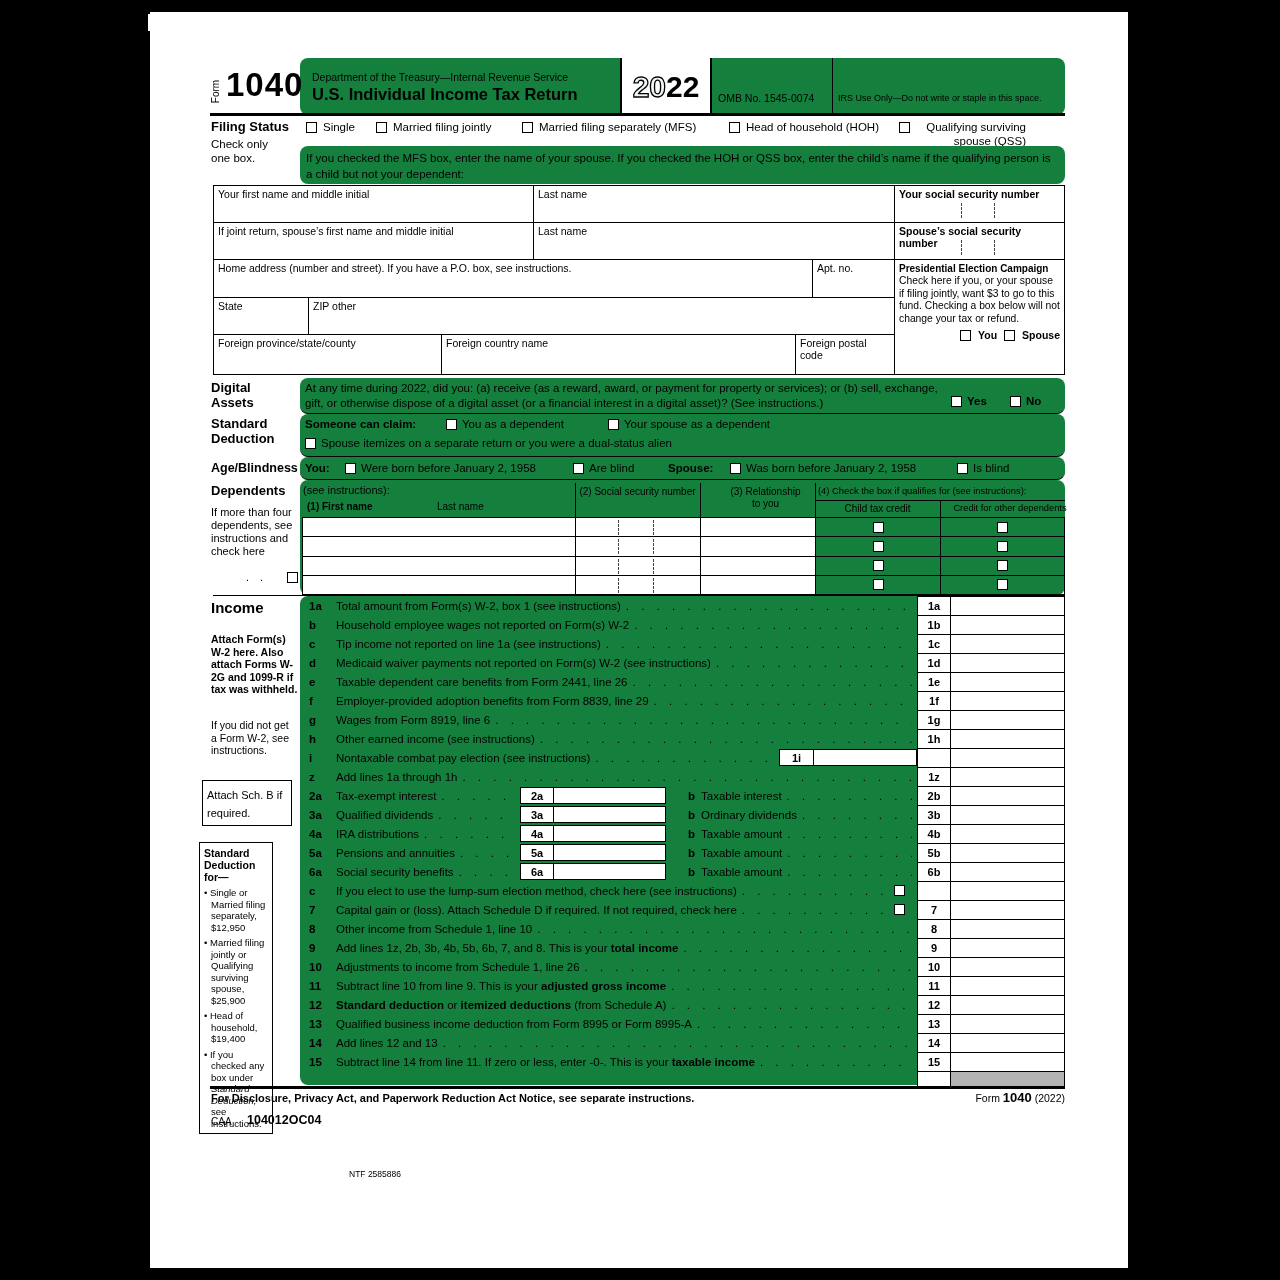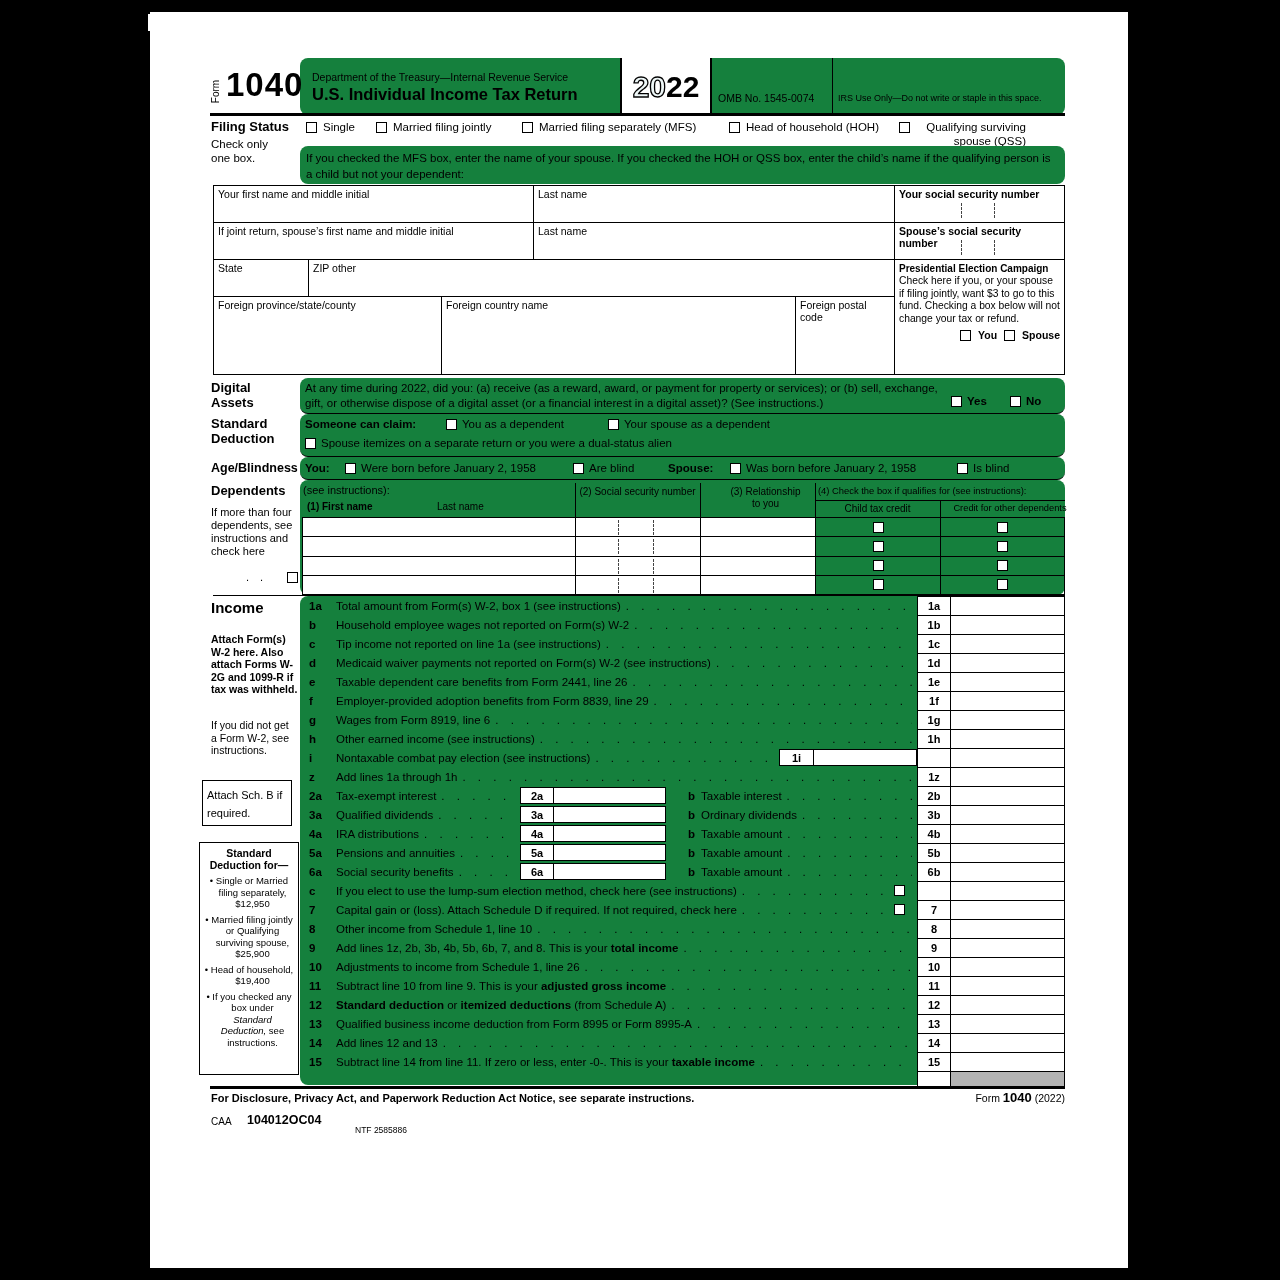--- a/index.html
+++ b/index.html
@@ -113,20 +113,28 @@
         </div>
     </div>
     <div class="grow" style="height:37px;">
       <div class="gcell" style="flex:0 0 320px;">
           <span class="lab">If joint return, spouse’s first name and middle initial</span>
         </div>
       <div class="gcell last" style="flex:1;">
           <span class="lab">Last name</span>
         </div>
     </div>
+    <div class="grow" style="height:38px;">
+      <div class="gcell" style="flex:0 0 599px;">
+          <span class="lab">Home address (number and street). If you have a P.O. box, see instructions.</span>
+        </div>
+      <div class="gcell last" style="flex:1;">
+          <span class="lab">Apt. no.</span>
+        </div>
+    </div>
     <div class="grow" style="height:37px;">
       <div class="gcell" style="flex:0 0 95px;">
           <span class="lab">State</span>
         </div>
       <div class="gcell last" style="flex:1;">
           <span class="lab">ZIP other</span>
         </div>
     </div>
     <div class="grow" style="flex:1;">
       <div class="gcell" style="flex:0 0 228px;">
@@ -273,21 +281,21 @@
   <span class="abs cb" style="left:287px;top:572px;"></span>
   <div class="hr" style="left:213px;top:595px;width:852px;"></div>
 
   <div class="abs cyan" style="left:300px;top:596px;width:765px;height:489px;"></div>
   <span class="abs b" style="left:211px;top:599px;font-size:15px;">Income</span>
   <span class="abs b" style="left:211px;top:633px;width:88px;font-size:10.5px;line-height:12.5px;">Attach Form(s) W-2 here. Also attach Forms W-2G and 1099-R if tax was withheld.</span>
   <span class="abs" style="left:211px;top:719px;width:84px;font-size:10.5px;line-height:12.5px;">If you did not get a Form W-2, see instructions.</span>
   <div class="abs mbox" style="left:202px;top:780px;width:90px;">
     <span style="font-size:11px;line-height:13px;">Attach Sch. B if required.</span>
   </div>
-  <div class="abs mbox" style="left:199px;top:842px;width:100px;min-height:233px;text-align:center;">
+  <div class="abs mbox" style="left:199px;top:842px;width:74px;min-height:233px;">
     <span class="b" style="display:block;font-size:10.5px;line-height:12px;">Standard Deduction for—</span>
     <div class="bullets">
       <p>• Single or Married filing separately, $12,950</p>
       <p>• Married filing jointly or Qualifying surviving spouse, $25,900</p>
       <p>• Head of household, $19,400</p>
       <p><span>• If you checked any box under </span><span class="i">Standard Deduction,</span><span> see instructions.</span></p>
     </div>
   </div>
 
   <div id="inc-left">
@@ -567,14 +575,14 @@
         <div class="bnum"></div>
         <div class="bamt gray"></div>
       </div>
   </div>
 
   <div class="hr" style="left:210px;top:1086px;width:855px;height:2.5px;"></div>
   <span class="abs b" style="left:211px;top:1092px;font-size:11px;">For Disclosure, Privacy Act, and Paperwork Reduction Act Notice, see separate instructions.</span>
   <span class="abs" style="left:860px;top:1090px;width:205px;text-align:right;font-size:10.5px;"><span>Form</span> <span class="b" style="font-size:13px;">1040</span> <span>(2022)</span></span>
   <span class="abs" style="left:211px;top:1116px;font-size:10px;">CAA</span>
   <span class="abs b" style="left:247px;top:1113px;font-size:12.5px;">104012OC04</span>
-  <span class="abs" style="left:349px;top:1125px;font-size:8.5px;margin-left:6px;">NTF 2585886</span>
+  <span class="abs" style="left:349px;top:1169px;font-size:8.5px;">NTF 2585886</span>
 </div>
 
 </body></html>

